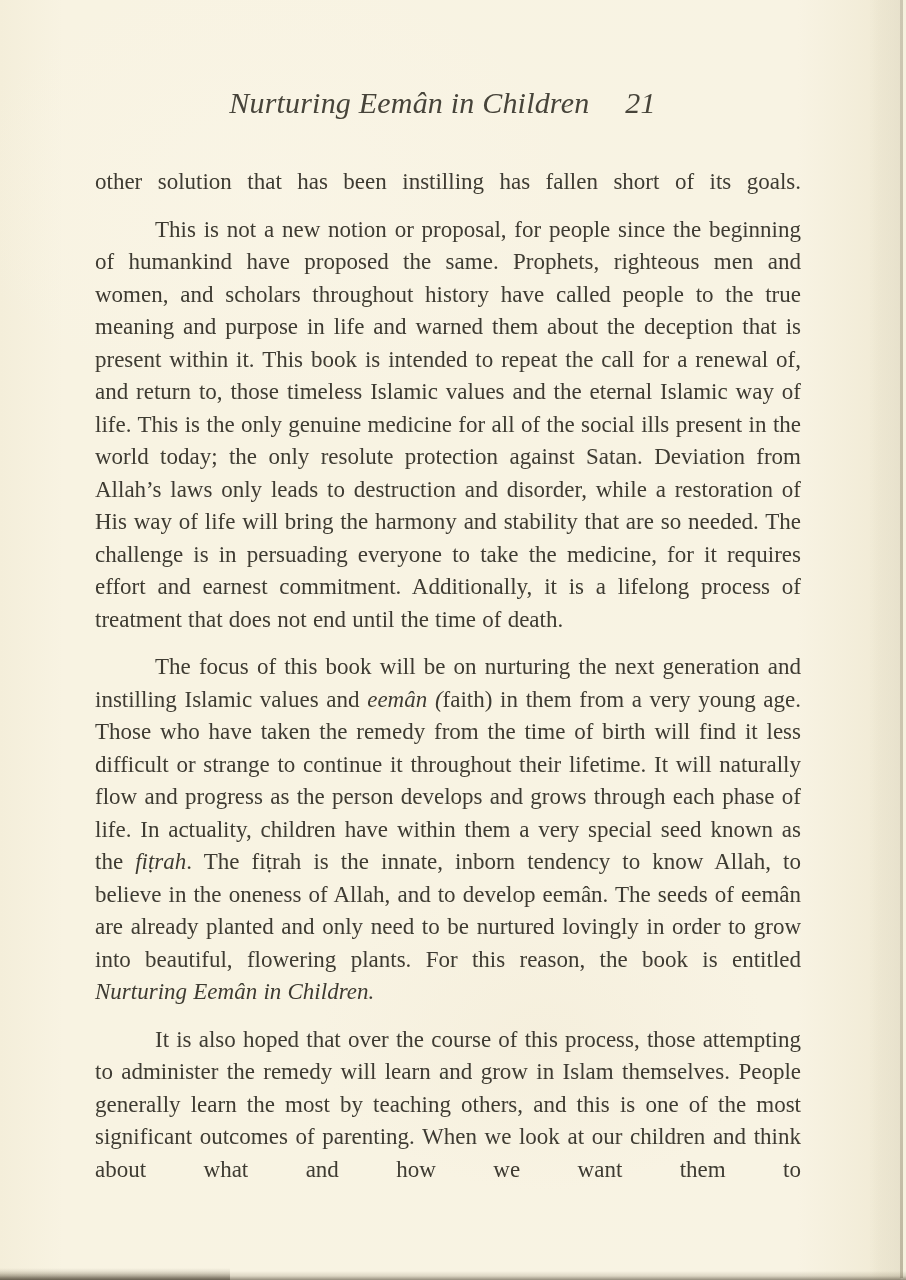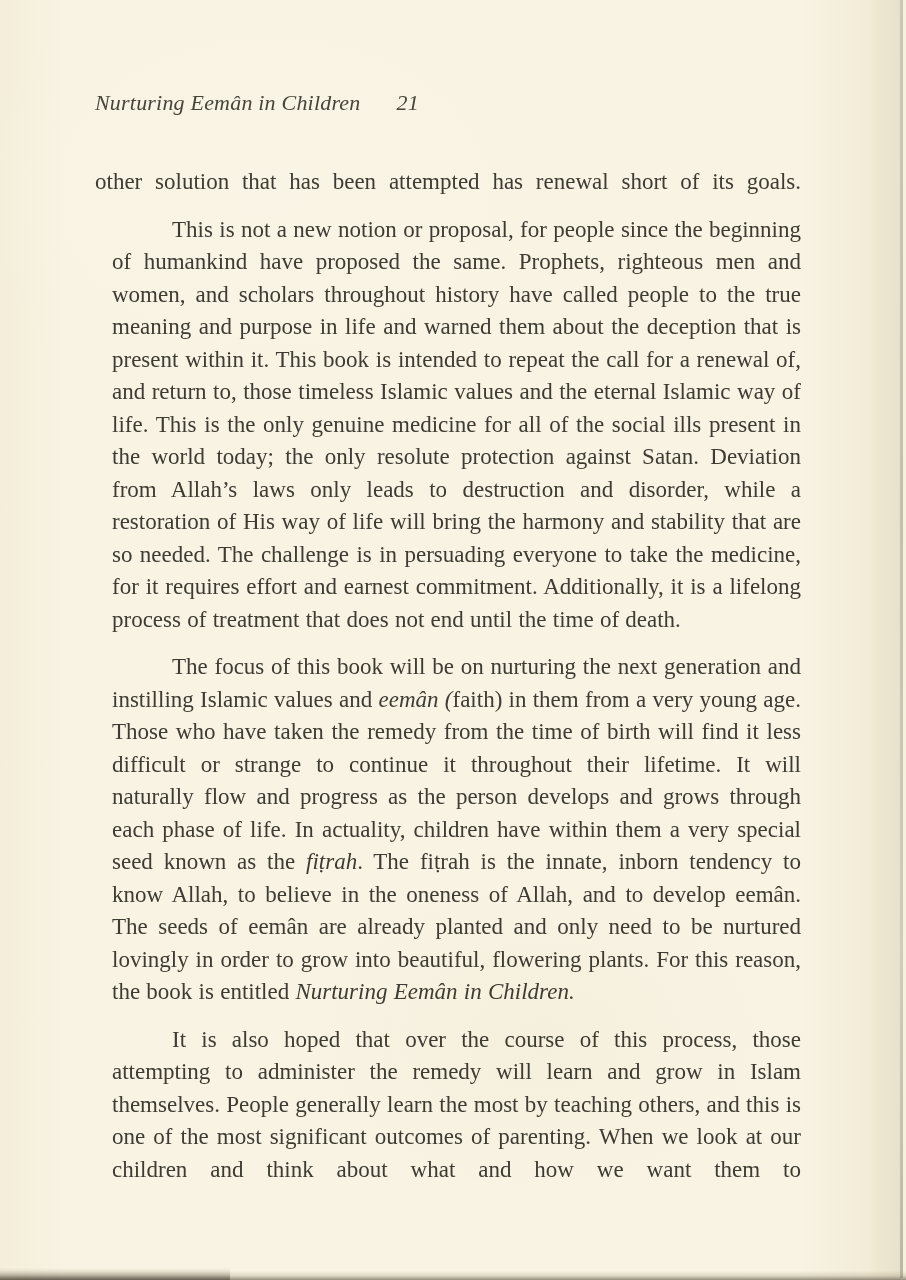--- a/index.html
+++ b/index.html
@@ -50,23 +50,23 @@
     width: 230px;
     height: 12px;
     background: linear-gradient(180deg, rgba(96,86,66,0) 0%, rgba(96,86,66,.18) 45%, rgba(70,62,48,.55) 100%);
   }
   
   .running-header {
     position: absolute;
     top: 90px;
     left: 95px;
     right: 116px;
-    text-align: left;
+    text-align: center;
     font-style: italic;
-    font-size: 22px;
+    font-size: 30px;
     line-height: 26px;
     color: #47443a;
     letter-spacing: .2px;
   }
   .running-header .pagenum {
     display: inline-block;
     margin-left: 36px;
   }
   
   .body-text {
@@ -78,39 +78,38 @@
     line-height: 32.5px;
     text-align: justify;
     color: #3e3b32;
     word-spacing: .5px;
   }
   .para {
     margin: 0 0 15px 0;
   }
   .para.indent {
     text-indent: 60px;
-    margin-left: 17px;
   }
   .para.fill {
     text-align-last: justify;
   }
   .para i {
   }
 </style>
 </head>
 <body>
 
 <div class="page">
 
   <div class="running-header">
     <span class="running-title">Nurturing Eemân in Children</span><span class="pagenum">21</span>
   </div>
 
   <div class="body-text">
-      <p class="para fill"><span>other solution that has been attempted has renewal short of its goals.</span></p>
+      <p class="para fill"><span>other solution that has been instilling has fallen short of its goals.</span></p>
       <p class="para indent"><span>This is not a new notion or proposal, for people since the beginning of humankind have proposed the same. Prophets, righteous men and women, and scholars throughout history have called people to the true meaning and purpose in life and warned them about the deception that is present within it. This book is intended to repeat the call for a renewal of, and return to, those timeless Islamic values and the eternal Islamic way of life. This is the only genuine medicine for all of the social ills present in the world today; the only resolute protection against Satan. Deviation from Allah’s laws only leads to destruction and disorder, while a restoration of His way of life will bring the harmony and stability that are so needed. The challenge is in persuading everyone to take the medicine, for it requires effort and earnest commitment. Additionally, it is a lifelong process of treatment that does not end until the time of death.</span></p>
       <p class="para indent"><span>The focus of this book will be on nurturing the next generation and instilling Islamic values and </span><i>eemân (</i><span>faith) in them from a very young age. Those who have taken the remedy from the time of birth will find it less difficult or strange to continue it throughout their lifetime. It will naturally flow and progress as the person develops and grows through each phase of life. In actuality, children have within them a very special seed known as the </span><i>fiṭrah</i><span>. The fiṭrah is the innate, inborn tendency to know Allah, to believe in the oneness of Allah, and to develop eemân. The seeds of eemân are already planted and only need to be nurtured lovingly in order to grow into beautiful, flowering plants. For this reason, the book is entitled </span><i>Nurturing Eemân in Children.</i></p>
       <p class="para indent fill"><span>It is also hoped that over the course of this process, those attempting to administer the remedy will learn and grow in Islam themselves. People generally learn the most by teaching others, and this is one of the most significant outcomes of parenting. When we look at our children and think about what and how we want them to</span></p>
     </div>
 
   <div class="edge-shadow"></div>
   <div class="edge-line"></div>
   <div class="bottom-edge"></div>
   <div class="bottom-edge-left"></div>
 

